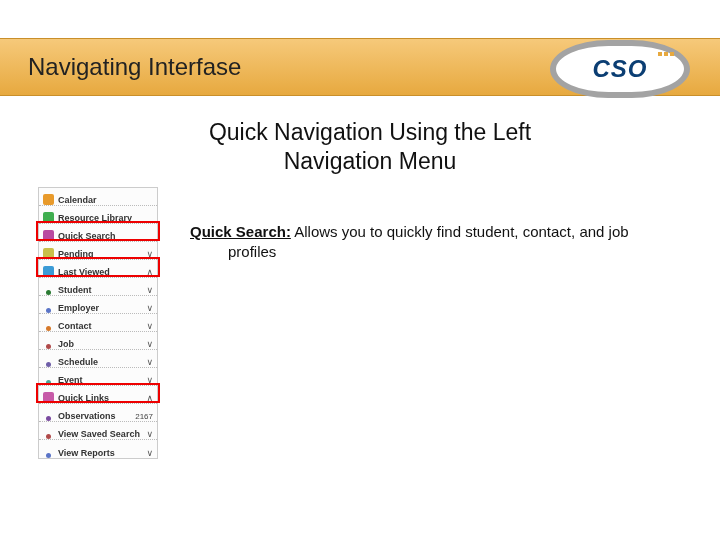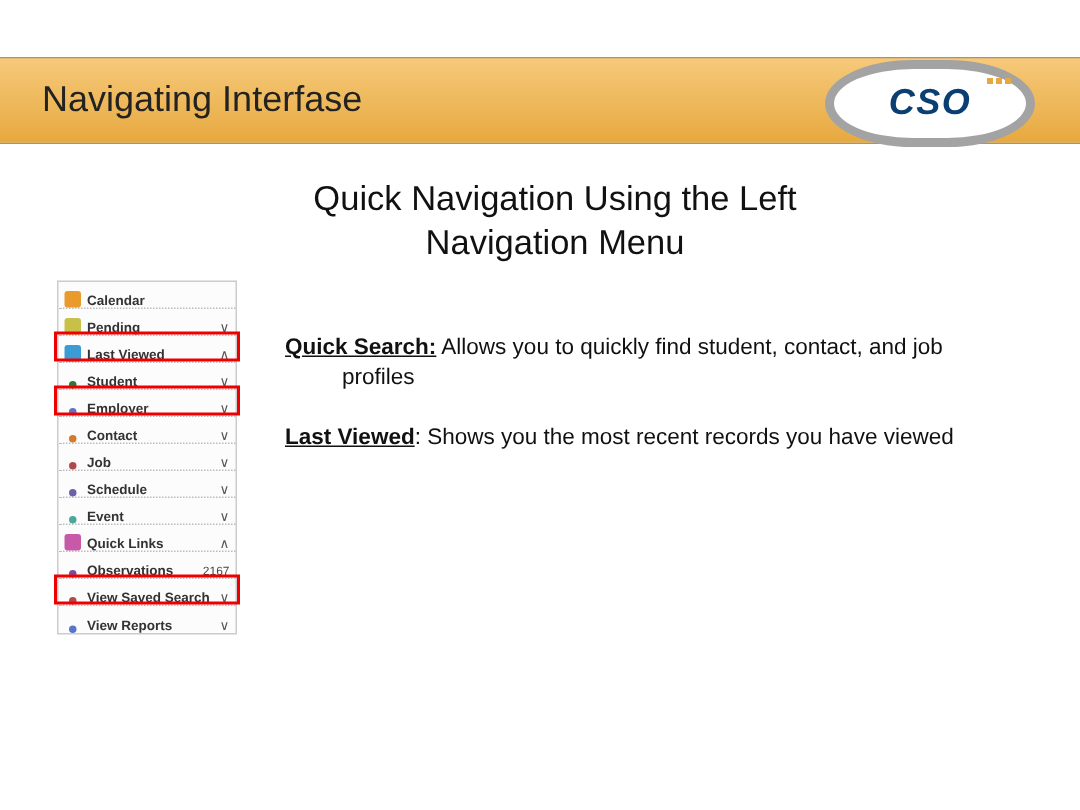--- a/index.html
+++ b/index.html
@@ -73,20 +73,28 @@
 
 <div class="subtitle">Quick Navigation Using the Left Navigation Menu</div>
 
 <div class="nav-thumb">
 
 <div class="nav-row">
       <span class="nav-ico" style="background: rgb(232, 154, 43);"></span>
       <span class="nav-label">Calendar</span>
     </div>
     <div class="nav-row">
+      <span class="nav-ico" style="background: rgb(63, 174, 79);"></span>
+      <span class="nav-label">Resource Library</span>
+    </div>
+    <div class="nav-row">
+      <span class="nav-ico" style="background: rgb(185, 74, 160);"></span>
+      <span class="nav-label">Quick Search</span>
+    </div>
+    <div class="nav-row">
       <span class="nav-ico" style="background: rgb(201, 192, 74);"></span>
       <span class="nav-label">Pending</span>
       <span class="chev">∨</span>
     </div>
     <div class="nav-row">
       <span class="nav-ico" style="background: rgb(59, 155, 214);"></span>
       <span class="nav-label">Last Viewed</span>
       <span class="chev">∧</span>
     </div>
     <div class="nav-row">
@@ -142,16 +150,13 @@
   </div>
 
 <div class="hl" style="top:221px; left:36px; width:124px; height:20px;"></div>
 <div class="hl" style="top:257px; left:36px; width:124px; height:20px;"></div>
 <div class="hl" style="top:383px; left:36px; width:124px; height:20px;"></div>
 
 <div class="content">
   <p class="para">
     <b><span class="lead">Quick Search:</span></b><span> Allows you to quickly find student, contact, and job profiles</span>
   </p>
-  <p class="para">
-    <b><span class="lead">Last Viewed</span></b><span>:  Shows you the most recent records you have viewed</span>
-  </p>
 </div>
 
 </body></html>

